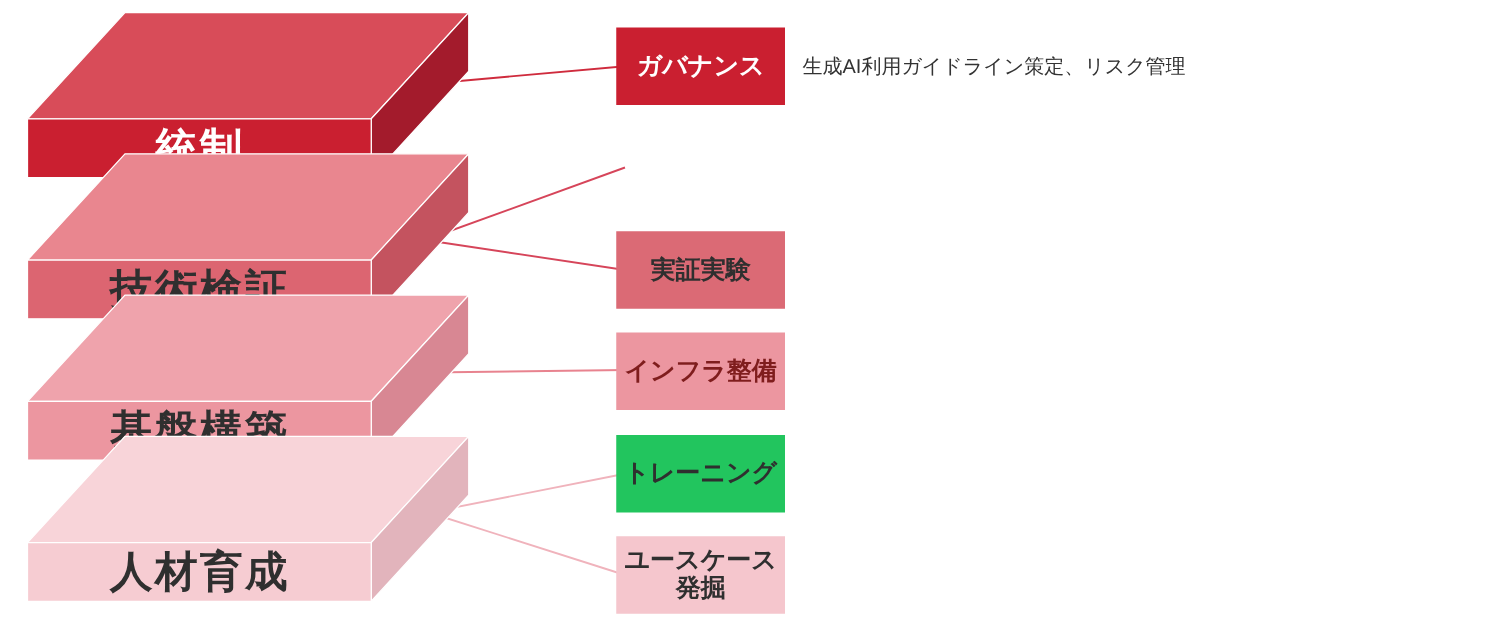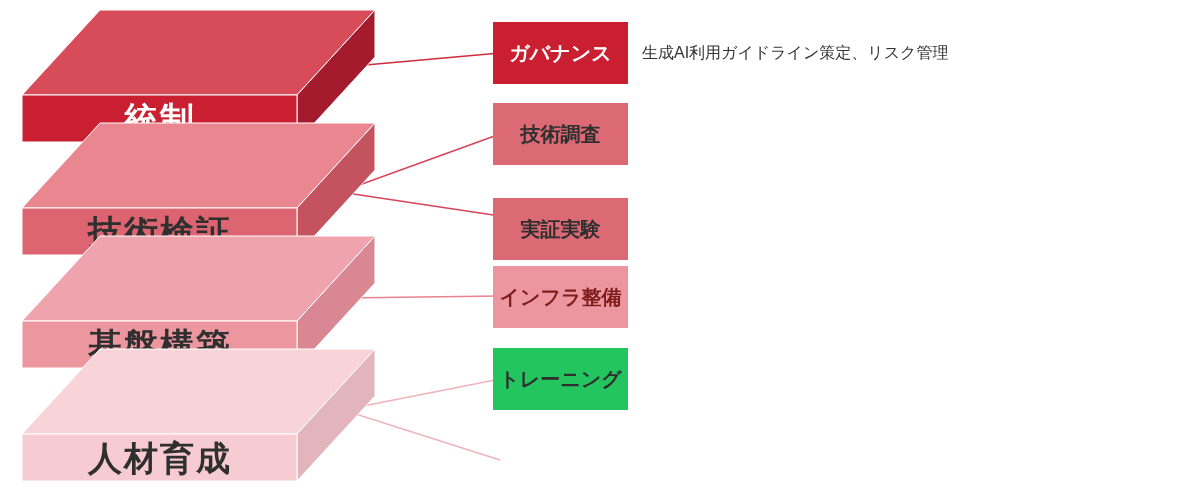--- a/index.html
+++ b/index.html
@@ -96,22 +96,23 @@
       <polygon points="22,434 297,434 375,349 100,349" stroke="#ffffff" stroke-width="1" style="fill: rgb(248, 212, 217);"></polygon>
       <polygon points="297,434 375,349 375,396 297,481" stroke="#ffffff" stroke-width="1" style="fill: rgb(226, 180, 188);"></polygon>
       <polygon points="22,434 297,434 297,481 22,481" stroke="#ffffff" stroke-width="1" style="fill: rgb(246, 204, 210);"></polygon>
       <text class="layer-label-text" x="160" y="458" style="fill: rgb(47, 47, 47);">人材育成</text>
     </g>
   </svg>
 
   <div class="item-box" style="top: 22px; background: rgb(202, 31, 48); color: rgb(255, 255, 255);">ガバナンス</div>
   <div class="item-desc" style="top:22px">生成AI利用ガイドライン策定、リスク管理</div>
 
-  <div class="item-box" style="top: 103px; background: rgb(219, 106, 117); color: rgb(47, 47, 47);">技術調査</div>
 
-  <div class="item-box" style="top: 198px; background: rgb(219, 106, 117); color: rgb(47, 47, 47);">実証実験</div>
+  <div class="item-box" style="top: 185px; background: rgb(219, 106, 117); color: rgb(47, 47, 47);">実証実験</div>
 
   <div class="item-box" style="top: 266px; background: rgb(236, 150, 160); color: #7f1d1d;">インフラ整備</div>
 
   <div class="item-box" style="top: 348px; background: #22c55e; color: rgb(47, 47, 47);">トレーニング</div>
 
+  <div class="item-box" style="top: 429px; background: rgb(245, 198, 205); color: rgb(47, 47, 47);">ユースケース
+発掘</div>
 
 </div>
 
 </body></html>

